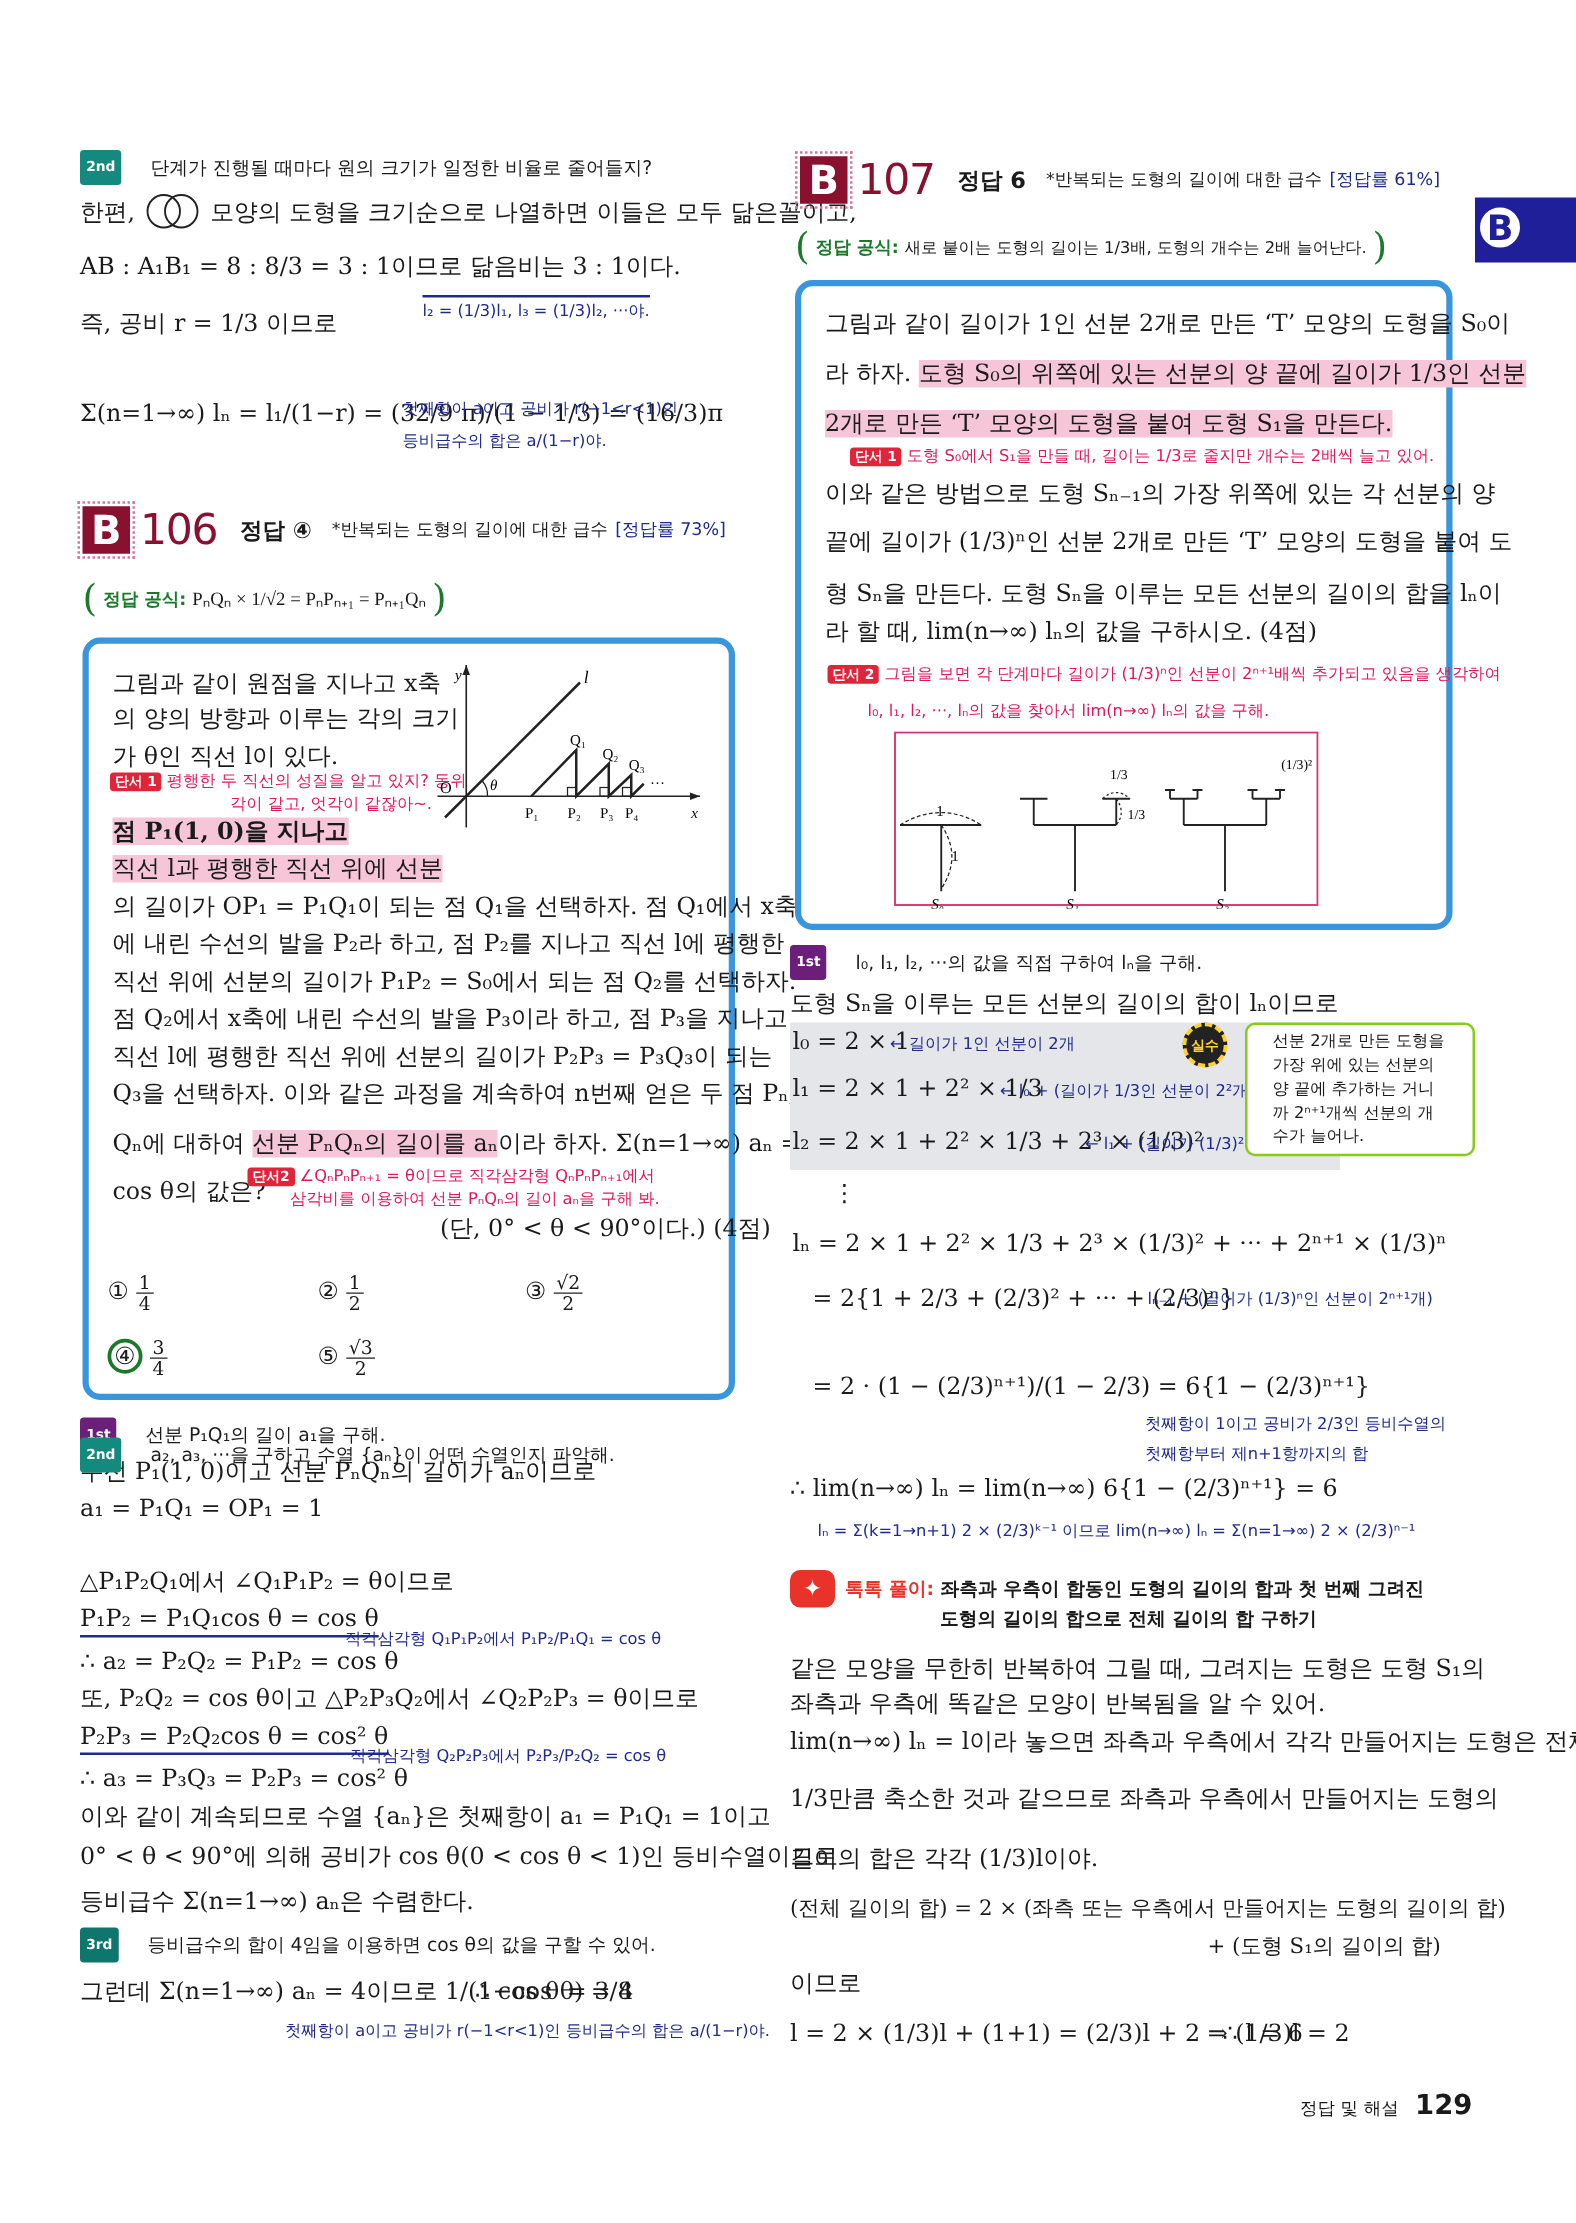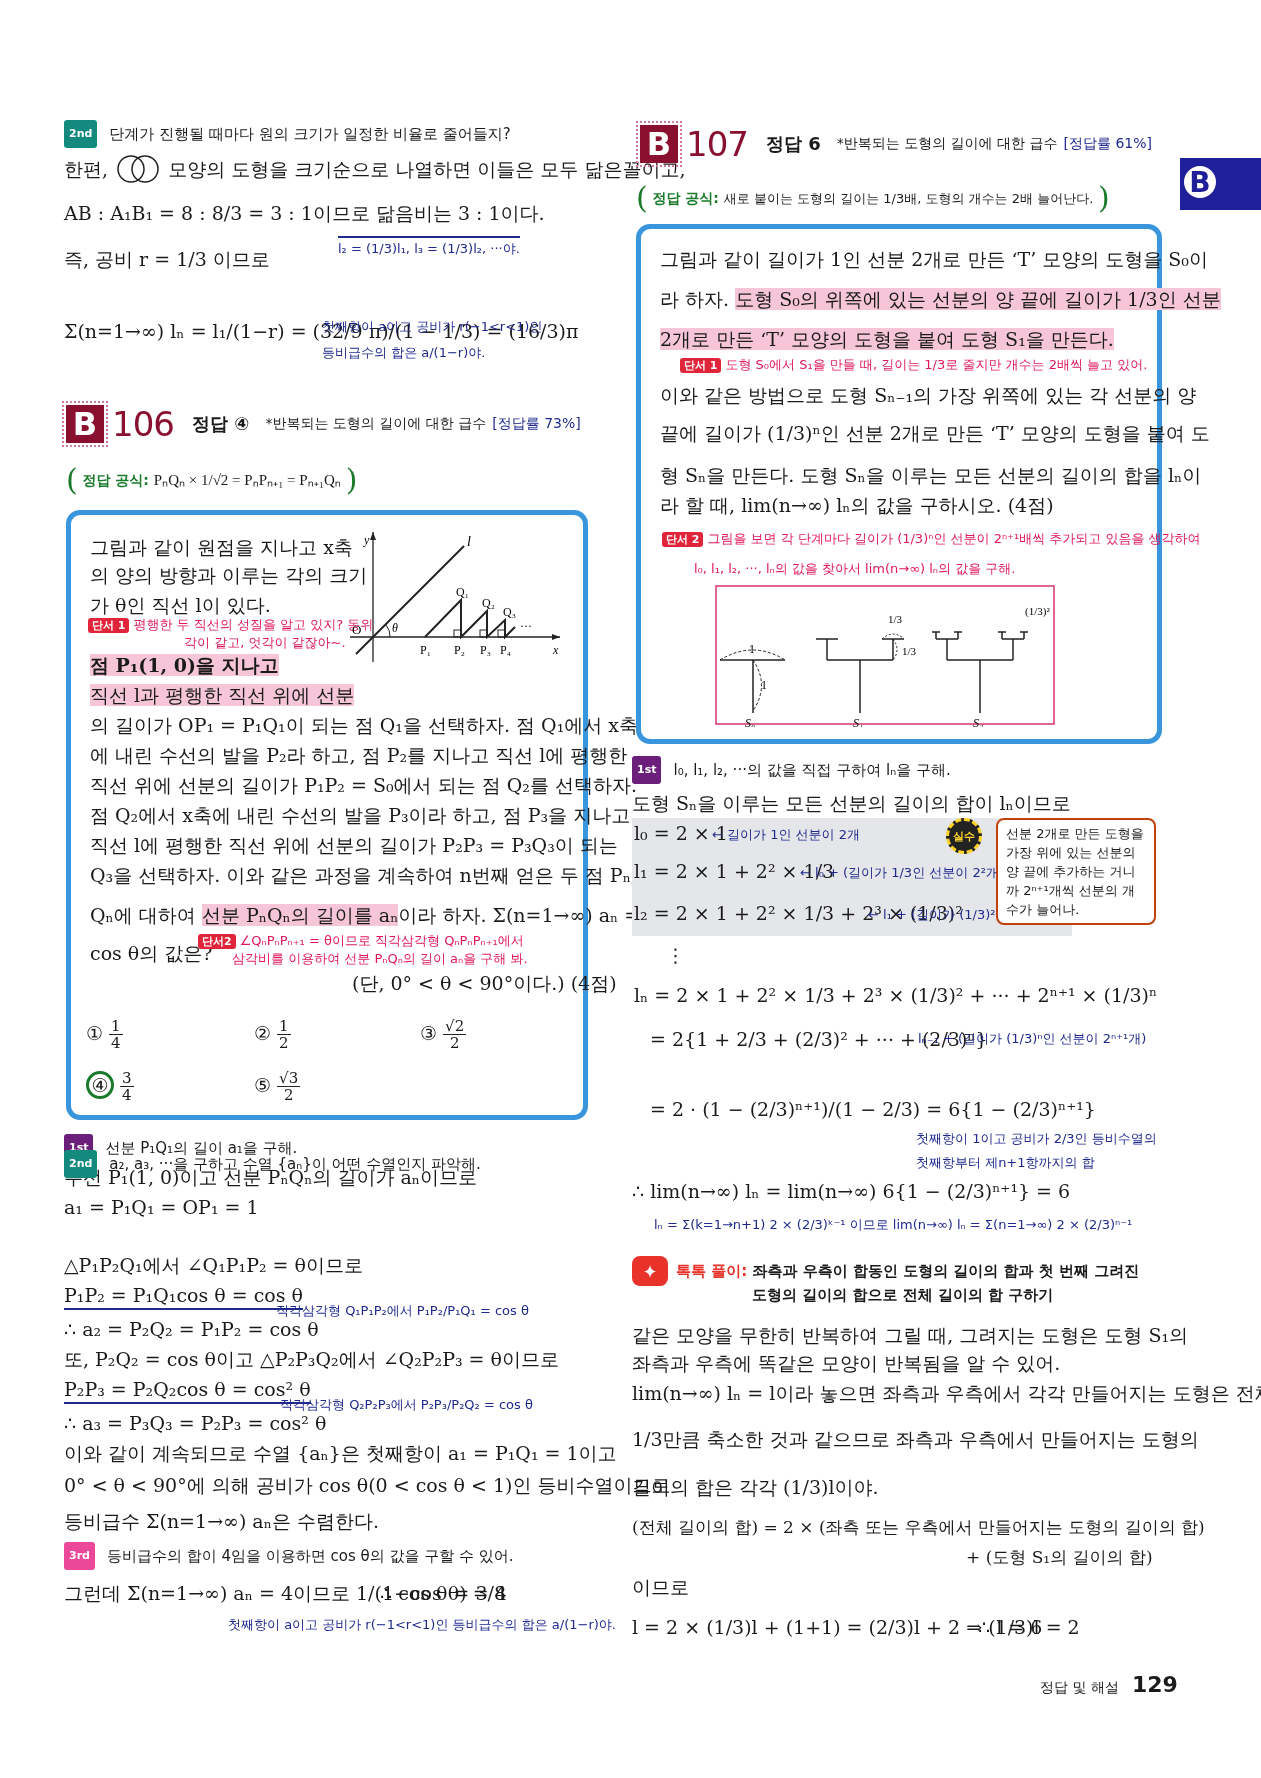--- a/index.html
+++ b/index.html
@@ -5,24 +5,24 @@
   html, body { margin:0; padding:0; }
   body { width:1261px; height:1778px; background:#fff; position:relative; overflow:hidden;
          font-family:"DejaVu Serif", serif; color:#1a1a1a; }
   .abs { position:absolute; }
   .sans { font-family:"DejaVu Sans", sans-serif; }
   .serif { font-family:"Liberation Serif", serif; }
   .line { position:absolute; font-size:19px; line-height:26px; white-space:nowrap; }
   .blue-note { color:#1f2a8c; font-family:"DejaVu Sans", sans-serif; font-size:13px; white-space:nowrap; }
   .pink-note { color:#e0185a; font-family:"DejaVu Sans", sans-serif; font-size:13px; white-space:nowrap; }
   .step { display:inline-block; font-family:"DejaVu Sans", sans-serif; font-weight:bold; font-size:11px;
-          color:#fff; padding:1px 5px; border-radius:3px; margin-right:12px; vertical-align:2px; }
+          color:#fff; padding:1px 5px; border-radius:3px; margin-right:23px; vertical-align:2px; }
   .step.s1 { background:#6b1f7a; }
   .step.s2 { background:#148a7e; }
-  .step.s3 { background:#ec4899; }
+  .step.s3 { background:#0f766e; }
   .hint { display:inline-block; background:#e0243a; color:#fff; font-size:11px; padding:0 4px;
           border-radius:3px; margin-right:4px; font-weight:bold; }
   .hl { background:#f6c6d8; }
   .header { position:absolute; display:flex; align-items:center; white-space:nowrap; }
   .bbadge { width:38px; height:38px; background:#8a1030; color:#fff; font-family:"DejaVu Sans",sans-serif;
             font-weight:bold; font-size:32px; display:flex; align-items:center; justify-content:center;
             outline:2px dotted #d27a9a; outline-offset:2px; }
   .qnum { color:#8a1030; font-family:"DejaVu Sans",sans-serif; font-size:34px; margin-left:8px; letter-spacing:-1px; }
   .ans { font-family:"DejaVu Sans",sans-serif; font-weight:bold; font-size:18px; margin-left:18px; }
   .topic { font-family:"DejaVu Sans",sans-serif; font-size:14px; margin-left:16px; }
@@ -36,22 +36,22 @@
   .frac { display:inline-block; vertical-align:middle; text-align:center; font-size:15px; line-height:16px; }
   .frac .n { display:block; border-bottom:1px solid #222; padding:0 2px; }
   .frac .d { display:block; padding:0 2px; }
   .side-tab { position:absolute; left:1180px; top:158px; width:81px; height:52px; background:#1f1f9a; }
   .side-tab .circ { position:absolute; left:0; top:4px; width:40px; height:40px; border-radius:50%;
                     background:#fff; border:4px solid #1f1f9a; color:#1f1f9a; font-weight:bold;
                     font-family:"DejaVu Sans",sans-serif; font-size:28px; display:flex; align-items:center; justify-content:center; box-sizing:border-box;}
   .mistake-badge { position:absolute; width:36px; height:36px; border-radius:50%; background:#222;
                    color:#ffd22a; font-family:"DejaVu Sans",sans-serif; font-size:11px; font-weight:bold;
                    display:flex; align-items:center; justify-content:center; border:3px dashed #ffd22a; box-sizing:border-box;}
-  .callout { position:absolute; border:2px solid #c2410c; border-radius:8px; background:#fff;
-             font-family:"DejaVu Sans",sans-serif; font-size:13px; line-height:19px; padding:4px 8px; }
+  .callout { position:absolute; border:2px solid #84cc16; border-radius:8px; background:#fff;
+             font-family:"DejaVu Sans",sans-serif; font-size:13px; line-height:19px; padding:4px 20px; }
   .tok-icon { position:absolute; width:36px; height:30px; background:#e8322a; border-radius:8px;
               color:#fff; font-size:18px; display:flex; align-items:center; justify-content:center; }
   .footer { position:absolute; left:1040px; top:1672px; white-space:nowrap; font-family:"DejaVu Sans",sans-serif; }
   .footer .t { font-size:14px; }
   .footer .p { font-size:22px; font-weight:bold; margin-left:8px; }
   svg text { font-family:"Liberation Serif", serif; }
 </style>
 </head>
 <body>
 

